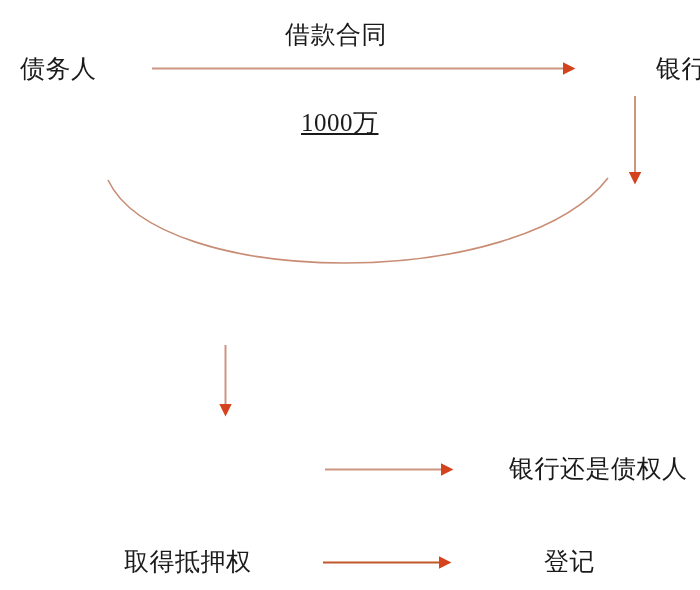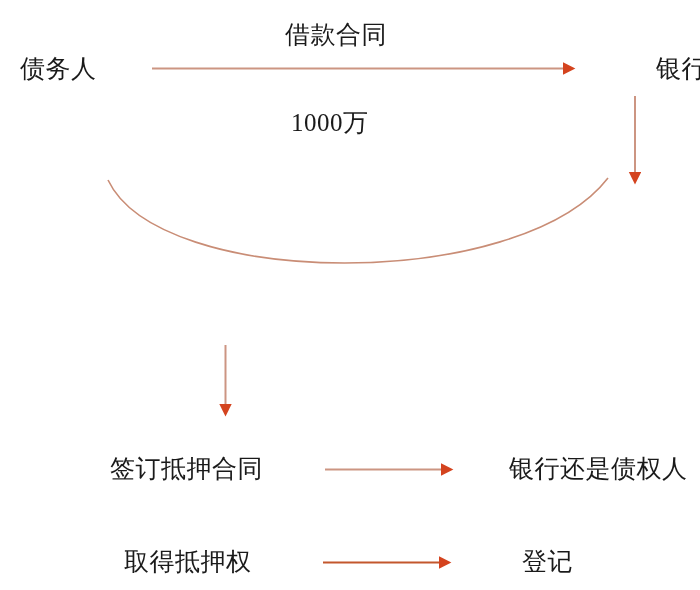--- a/index.html
+++ b/index.html
@@ -69,25 +69,24 @@
 
     <line x1="323" y1="562.5" x2="441" y2="562.5" stroke="#c3572c" stroke-width="2" marker-end="url(#ah-right)"></line>
   </svg>
 
   <div class="edge-label" style="left:285px; top:20px;">借款合同</div>
 
   <div class="node-label" style="left:20px; top:54px;">债务人</div>
 
   <div class="node-label" style="left:611px; top:54px;margin-left:45px;">银行</div>
 
-  <div class="edge-label" style="left:291px; top:108px;">1000万</div>
+  <div class="edge-label" style="left:301px; top:108px;text-decoration:underline;">1000万</div>
 
 
 
-  <div class="node-label" style="left:110px; top:454px;">签订抵押合同</div>
 
   <div class="node-label" style="left:509px; top:454px;">银行还是债权人</div>
 
   <div class="node-label" style="left:124px; top:547px;">取得抵押权</div>
 
-  <div class="node-label" style="left:522px; top:547px;">登记</div>
+  <div class="node-label" style="left:544px; top:547px;">登记</div>
 
 </div>
 
 </body></html>

